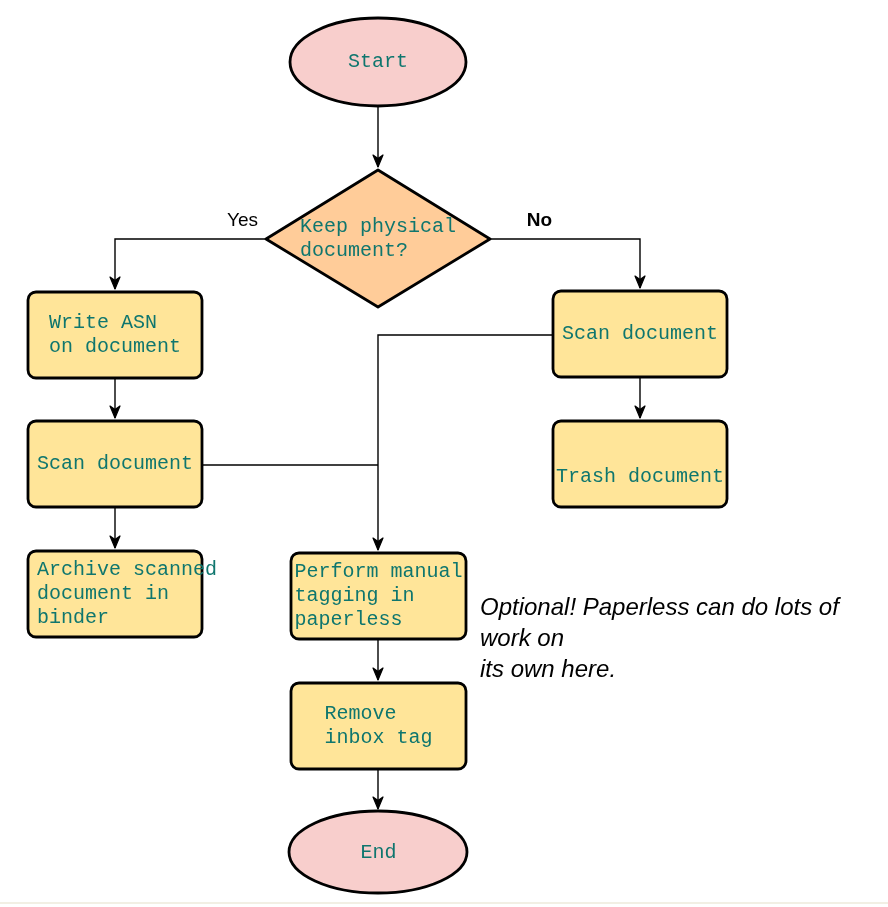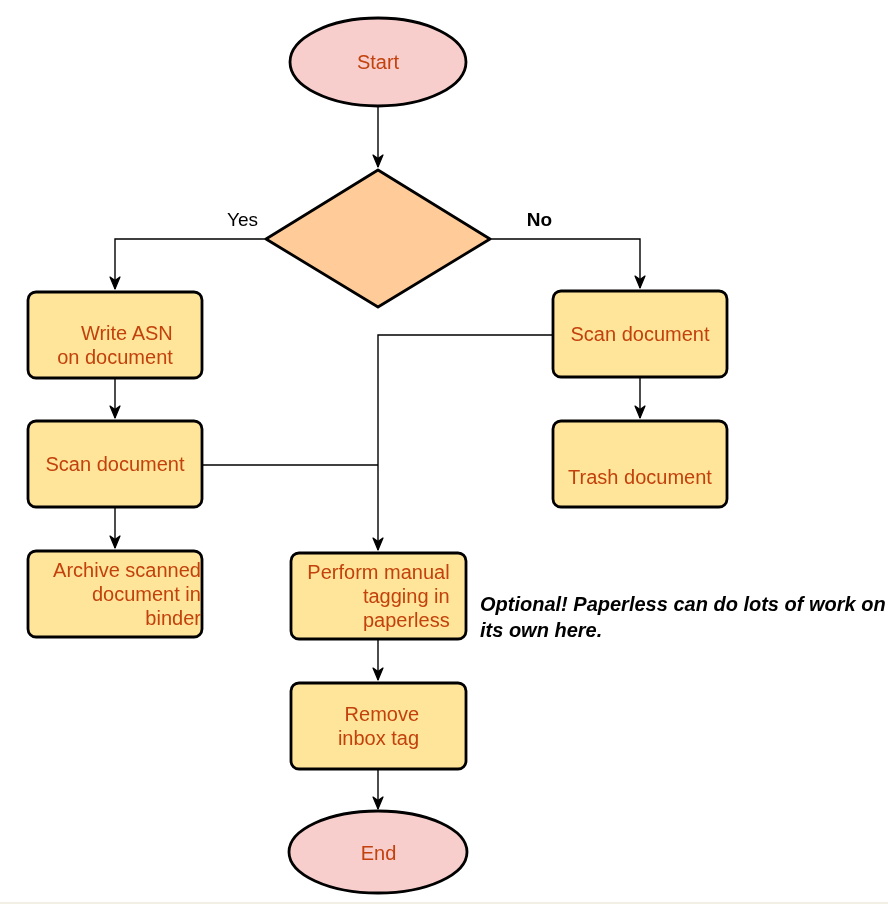--- a/index.html
+++ b/index.html
@@ -11,45 +11,45 @@
     overflow: hidden;
     font-family: "Liberation Sans", sans-serif;
     color: #000;
   }
   svg.graph { position: absolute; left: 0; top: 0; }
   .lbl {
     position: absolute;
     display: flex;
     align-items: center;
     justify-content: center;
-    text-align: right;
+    text-align: left;
     white-space: pre-line;
     font-size: 20px;
     line-height: 1.2;
-    color: #c2410c;
+    color: #0f766e;
     pointer-events: none;
+    font-family: Liberation Mono, monospace;
   }
   .edge-lbl {
     position: absolute;
     font-size: 19px;
     line-height: 1.2;
     color: #000;
     text-align: right;
   }
   .note {
     position: absolute;
     left: 480px;
     top: 591px;
     width: 408px;
-    font-size: 20px;
+    font-size: 24px;
     font-style: italic;
     line-height: 1.3;
     white-space: pre-line;
     text-align: left;
-    font-weight: bold;
   }
   .bottom-rule {
     position: absolute;
     left: 0;
     top: 902px;
     width: 888px;
     height: 2px;
     background: #f2efe4;
   }
 </style>
@@ -86,21 +86,23 @@
       <rect x="28" y="551" width="174" height="86" rx="8" ry="8" fill="#ffe599"></rect>
       <rect x="553" y="291" width="174" height="86" rx="8" ry="8" fill="#ffe599"></rect>
       <rect x="553" y="421" width="174" height="86" rx="8" ry="8" fill="#ffe599"></rect>
       <rect x="291" y="553" width="175" height="86" rx="8" ry="8" fill="#ffe599"></rect>
       <rect x="291" y="683" width="175" height="86" rx="8" ry="8" fill="#ffe599"></rect>
       <ellipse cx="378" cy="852" rx="89" ry="41" fill="#f8cecc"></ellipse>
     </g>
   </svg>
 
   <div class="lbl" style="left:290px; top:18px;  width:176px; height:88px;">Start</div>
-  <div class="lbl" style="left:28px;  top:302px; width:174px; height:86px;">Write ASN
+  <div class="lbl" style="left:266px; top:170px; width:224px; height:137px;">Keep physical
+document?</div>
+  <div class="lbl" style="left:28px;  top:292px; width:174px; height:86px;">Write ASN
 on document</div>
   <div class="lbl" style="left:28px;  top:421px; width:174px; height:86px;">Scan document</div>
   <div class="lbl" style="left:28px;  top:551px; width:198px; height:86px;">Archive scanned
 document in
 binder</div>
   <div class="lbl" style="left:553px; top:291px; width:174px; height:86px;">Scan document</div>
   <div class="lbl" style="left:553px; top:421px; width:174px; height:112px;">Trash document</div>
   <div class="lbl" style="left:291px; top:553px; width:175px; height:86px;">Perform manual
 tagging in
 paperless</div>

